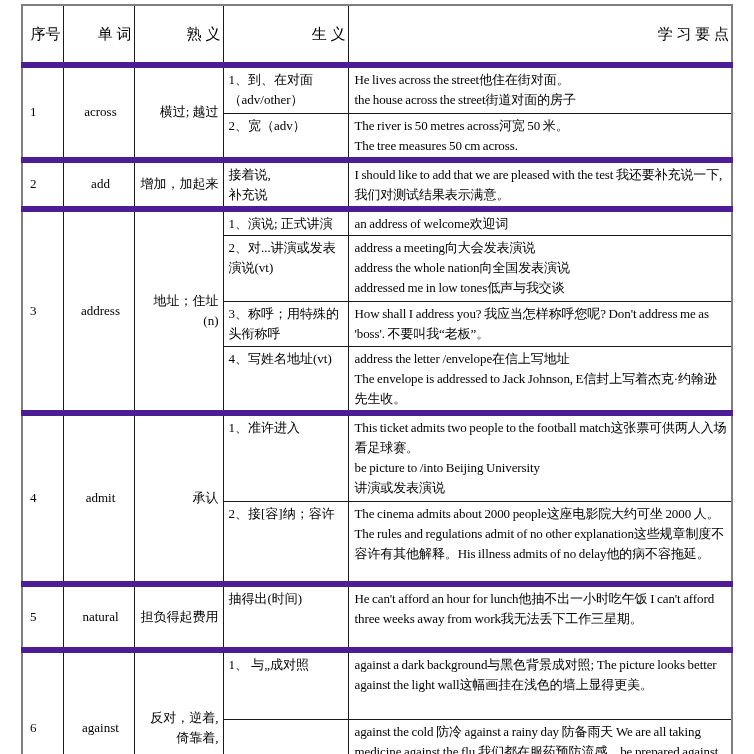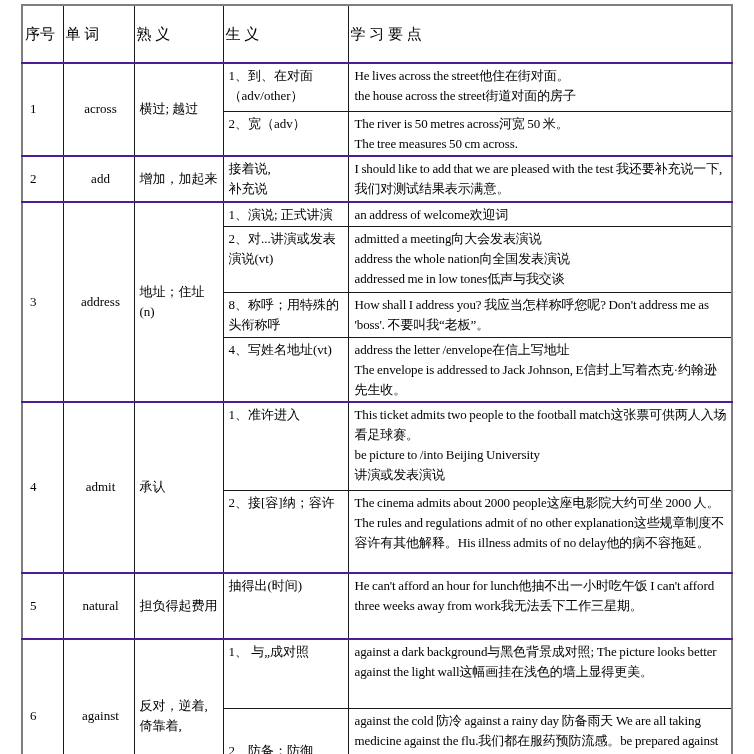--- a/index.html
+++ b/index.html
@@ -32,41 +32,41 @@
   col.c1 { width: 41px; }
   col.c2 { width: 71px; }
   col.c3 { width: 89px; }
   col.c4 { width: 125px; }
   col.c5 { width: 384px; }
   th, td {
     border: 1px solid #1a1a1a;
     overflow: hidden;
     word-break: break-word;
   }
-  tr.group-top th, tr.group-top td { border-top: 2px solid #4c1d95; }
+  tr.group-top th, tr.group-top td { border-top: 6px solid #4c1d95; }
   th {
     font-weight: normal;
     font-size: 15px;
-    text-align: left;
+    text-align: right;
     vertical-align: middle;
     padding: 18px 2px;
   }
   td.c-num {
     vertical-align: middle;
     text-align: left;
     padding: 1px 2px 1px 7px;
   }
   td.c-word {
     vertical-align: middle;
     text-align: center;
     padding: 1px 2px 1px 6px;
   }
   td.c-fam {
     vertical-align: middle;
-    text-align: left;
+    text-align: right;
     padding: 1px 4px 1px 5px;
   }
   td.c-sense {
     vertical-align: top;
     padding: 2px 4px 1px 5px;
   }
   td.c-sense.v-mid { vertical-align: middle; }
   td.c-pts {
     vertical-align: top;
     padding: 2px 4px 1px 6px;
@@ -148,28 +148,28 @@
       </td>
       <td class="c-pts">
         <div class="line">an address of welcome欢迎词</div>
       </td>
     </tr>
     <tr style="height:66px">
       <td class="c-sense">
         <div class="line">2、对...讲演或发表演说(vt)</div>
       </td>
       <td class="c-pts">
-        <div class="line">admitted a meeting向大会发表演说</div>
+        <div class="line">address a meeting向大会发表演说</div>
         <div class="line">address the whole nation向全国发表演说</div>
         <div class="line">addressed me in low tones低声与我交谈</div>
       </td>
     </tr>
     <tr style="height:45px">
       <td class="c-sense">
-        <div class="line">8、称呼；用特殊的头衔称呼</div>
+        <div class="line">3、称呼；用特殊的头衔称呼</div>
       </td>
       <td class="c-pts">
         <div class="line">How shall I address you? 我应当怎样称呼您呢? Don't address me as 'boss'. 不要叫我“老板”。</div>
       </td>
     </tr>
     <tr style="height:63px">
       <td class="c-sense">
         <div class="line">4、写姓名地址(vt)</div>
       </td>
       <td class="c-pts">

